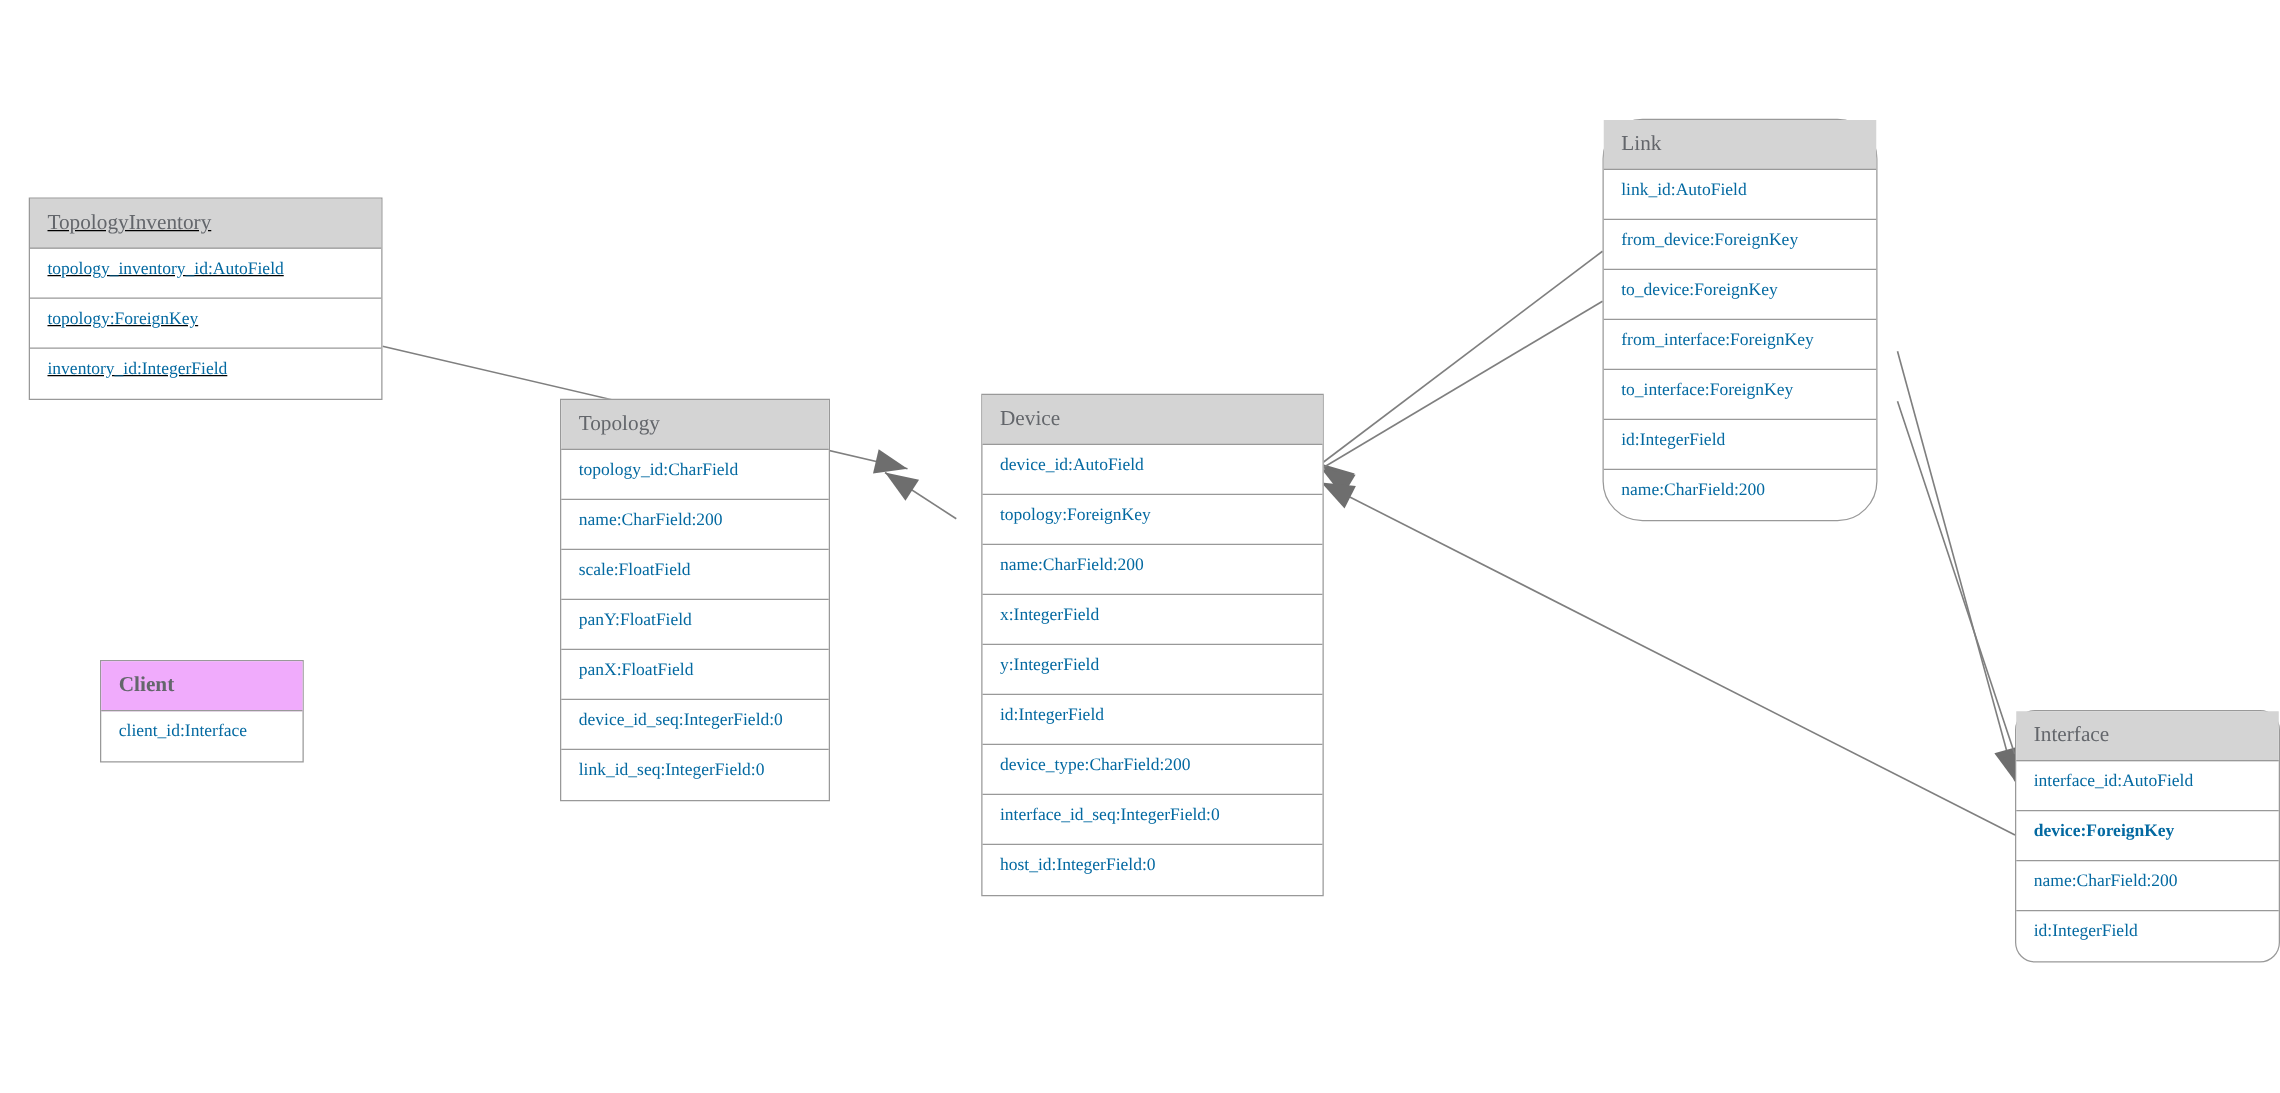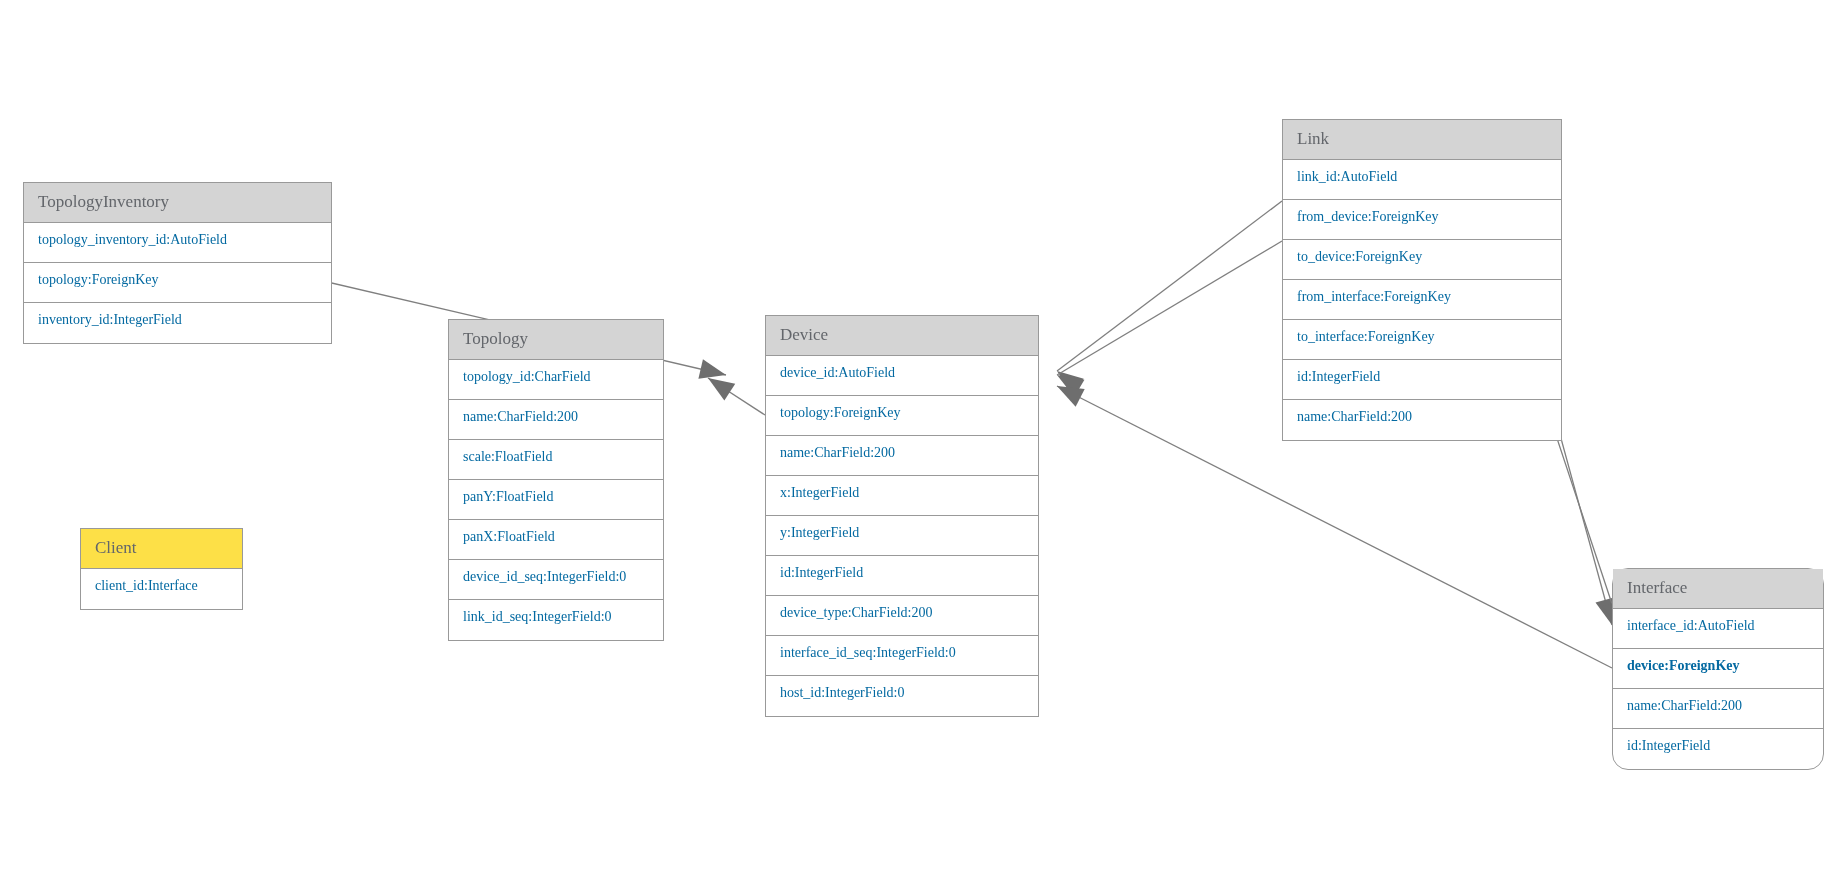--- a/index.html
+++ b/index.html
@@ -87,64 +87,64 @@
         <path d="M 1518,281 L 1612,625" stroke="#7f7f7f" stroke-width="1.3" fill="none"></path>
         <polygon points="0,0 -26,-10 -26,10" fill="#6e6e6e" transform="translate(1612,625) rotate(74.7)"></polygon>
       </g>
       <g>
         <path d="M 1518,321 L 1620,628" stroke="#7f7f7f" stroke-width="1.3" fill="none"></path>
         <polygon points="0,0 -26,-10 -26,10" fill="#6e6e6e" transform="translate(1620,628) rotate(71.6)"></polygon>
       </g>
     </svg>
 
   <div id="entities-layer">
-      <div class="entity" style="left: 23px; top: 182px; width: 309px; border-color: rgb(153, 153, 153);">
+      <div class="entity" style="left: 23px; top: 158px; width: 283px; border-color: rgb(153, 153, 153); text-decoration: underline;">
         <div class="entity-header" style="background: rgb(212, 212, 212); border-bottom-color: rgb(153, 153, 153);">TopologyInventory</div>
         <div class="entity-row" style="border-bottom-color: rgb(153, 153, 153);">topology_inventory_id:AutoField</div>
         <div class="entity-row" style="border-bottom-color: rgb(153, 153, 153);">topology:ForeignKey</div>
         <div class="entity-row last" style="border-bottom-color: rgb(153, 153, 153);">inventory_id:IntegerField</div>
       </div>
       <div class="entity" style="left: 448px; top: 319px; width: 216px; border-color: rgb(153, 153, 153);">
         <div class="entity-header" style="background: rgb(212, 212, 212); border-bottom-color: rgb(153, 153, 153);">Topology</div>
         <div class="entity-row" style="border-bottom-color: rgb(153, 153, 153);">topology_id:CharField</div>
         <div class="entity-row" style="border-bottom-color: rgb(153, 153, 153);">name:CharField:200</div>
         <div class="entity-row" style="border-bottom-color: rgb(153, 153, 153);">scale:FloatField</div>
         <div class="entity-row" style="border-bottom-color: rgb(153, 153, 153);">panY:FloatField</div>
         <div class="entity-row" style="border-bottom-color: rgb(153, 153, 153);">panX:FloatField</div>
         <div class="entity-row" style="border-bottom-color: rgb(153, 153, 153);">device_id_seq:IntegerField:0</div>
         <div class="entity-row last" style="border-bottom-color: rgb(153, 153, 153);">link_id_seq:IntegerField:0</div>
       </div>
-      <div class="entity" style="left: 765px; top: 315px; width: 274px; border-color: rgb(153, 153, 153);">
+      <div class="entity" style="left: 785px; top: 315px; width: 274px; border-color: rgb(153, 153, 153);">
         <div class="entity-header" style="background: rgb(212, 212, 212); border-bottom-color: rgb(153, 153, 153);">Device</div>
         <div class="entity-row" style="border-bottom-color: rgb(153, 153, 153);">device_id:AutoField</div>
         <div class="entity-row" style="border-bottom-color: rgb(153, 153, 153);">topology:ForeignKey</div>
         <div class="entity-row" style="border-bottom-color: rgb(153, 153, 153);">name:CharField:200</div>
         <div class="entity-row" style="border-bottom-color: rgb(153, 153, 153);">x:IntegerField</div>
         <div class="entity-row" style="border-bottom-color: rgb(153, 153, 153);">y:IntegerField</div>
         <div class="entity-row" style="border-bottom-color: rgb(153, 153, 153);">id:IntegerField</div>
         <div class="entity-row" style="border-bottom-color: rgb(153, 153, 153);">device_type:CharField:200</div>
         <div class="entity-row" style="border-bottom-color: rgb(153, 153, 153);">interface_id_seq:IntegerField:0</div>
         <div class="entity-row last" style="border-bottom-color: rgb(153, 153, 153);">host_id:IntegerField:0</div>
       </div>
-      <div class="entity" style="left: 1282px; top: 119px; width: 280px; border-color: rgb(153, 153, 153);">
+      <div class="entity" style="left: 1282px; top: 95px; width: 220px; border-color: rgb(153, 153, 153); border-radius: 32px;">
         <div class="entity-header" style="background: rgb(212, 212, 212); border-bottom-color: rgb(153, 153, 153);">Link</div>
         <div class="entity-row" style="border-bottom-color: rgb(153, 153, 153);">link_id:AutoField</div>
         <div class="entity-row" style="border-bottom-color: rgb(153, 153, 153);">from_device:ForeignKey</div>
         <div class="entity-row" style="border-bottom-color: rgb(153, 153, 153);">to_device:ForeignKey</div>
         <div class="entity-row" style="border-bottom-color: rgb(153, 153, 153);">from_interface:ForeignKey</div>
         <div class="entity-row" style="border-bottom-color: rgb(153, 153, 153);">to_interface:ForeignKey</div>
         <div class="entity-row" style="border-bottom-color: rgb(153, 153, 153);">id:IntegerField</div>
         <div class="entity-row last" style="border-bottom-color: rgb(153, 153, 153);">name:CharField:200</div>
       </div>
       <div class="entity" style="left: 1612px; top: 568px; width: 212px; border-color: rgb(153, 153, 153); border-radius: 16px;">
         <div class="entity-header" style="background: rgb(212, 212, 212); border-bottom-color: rgb(153, 153, 153);">Interface</div>
         <div class="entity-row" style="border-bottom-color: rgb(153, 153, 153);">interface_id:AutoField</div>
         <div class="entity-row" style="border-bottom-color: rgb(153, 153, 153); font-weight: bold;">device:ForeignKey</div>
         <div class="entity-row" style="border-bottom-color: rgb(153, 153, 153);">name:CharField:200</div>
         <div class="entity-row last" style="border-bottom-color: rgb(153, 153, 153);">id:IntegerField</div>
       </div>
       <div class="entity" style="left: 80px; top: 528px; width: 163px; border-color: rgb(153, 153, 153);">
-        <div class="entity-header" style="background: #fde047; border-bottom-color: rgb(153, 153, 153);">Client</div>
+        <div class="entity-header" style="background: #f0abfc; border-bottom-color: rgb(153, 153, 153); font-weight: bold;">Client</div>
         <div class="entity-row last" style="border-bottom-color: rgb(153, 153, 153);">client_id:Interface</div>
       </div>
     </div>
 
 </div>
 
 </body></html>

